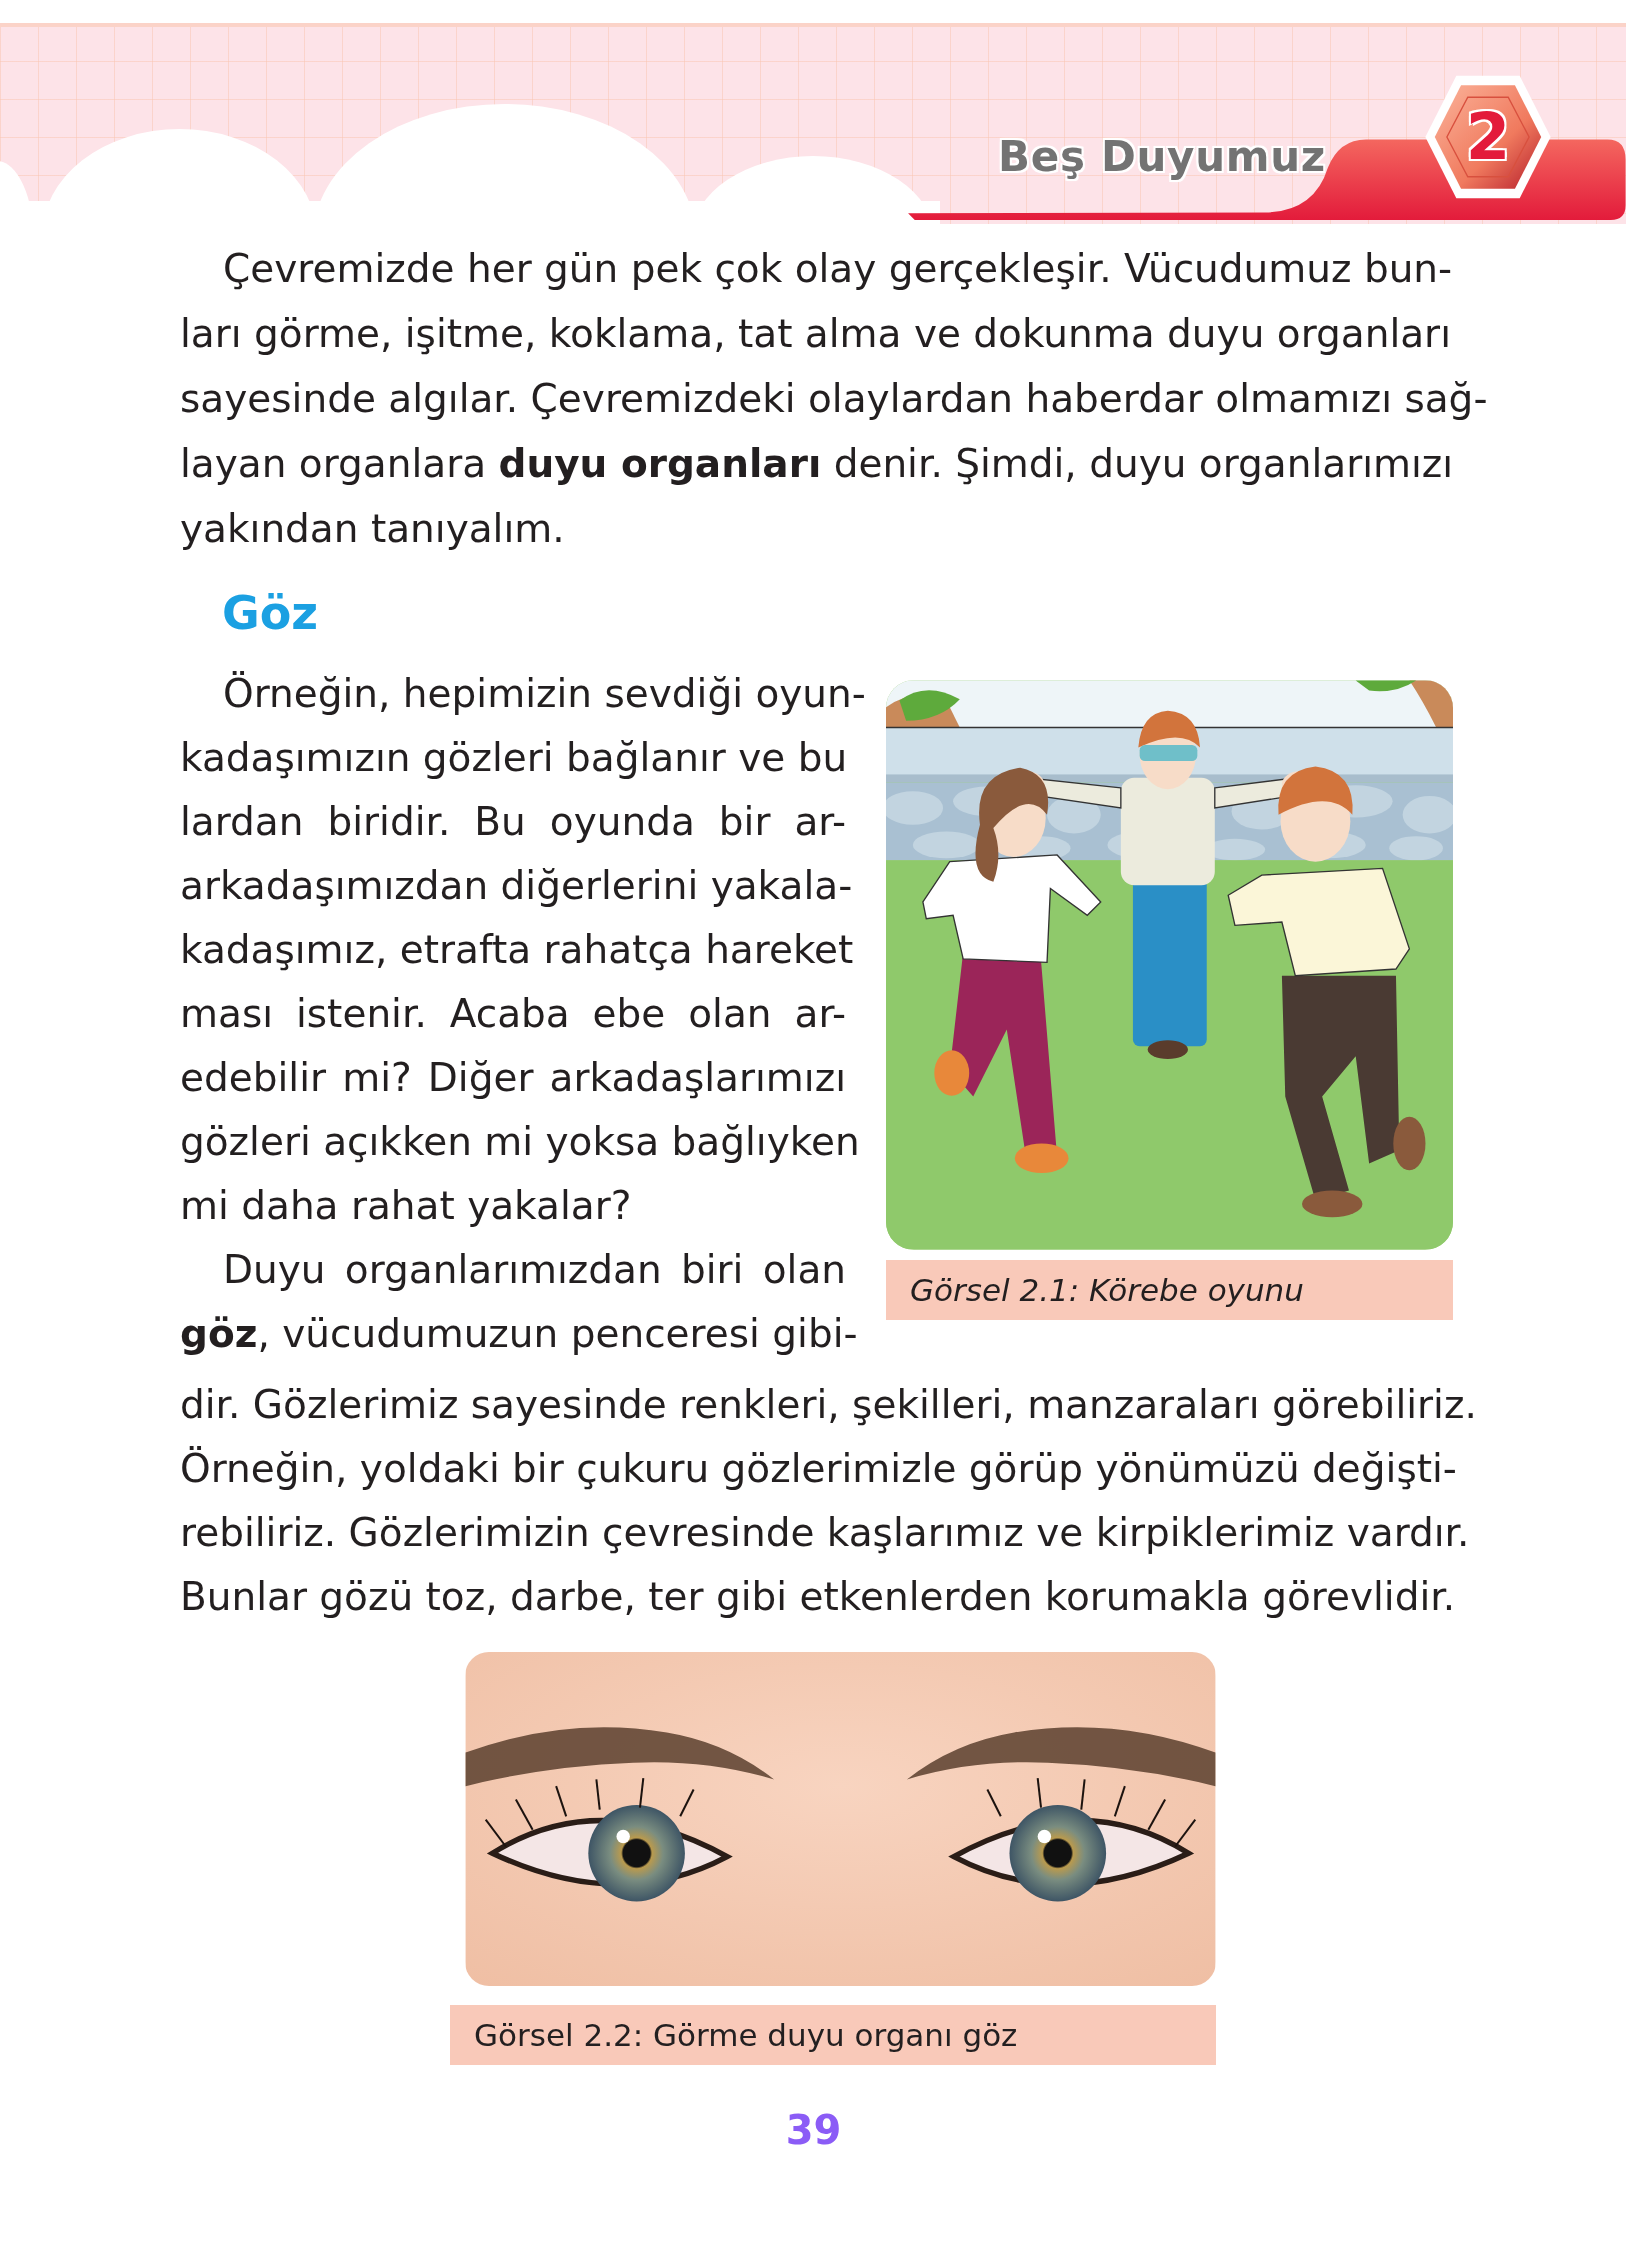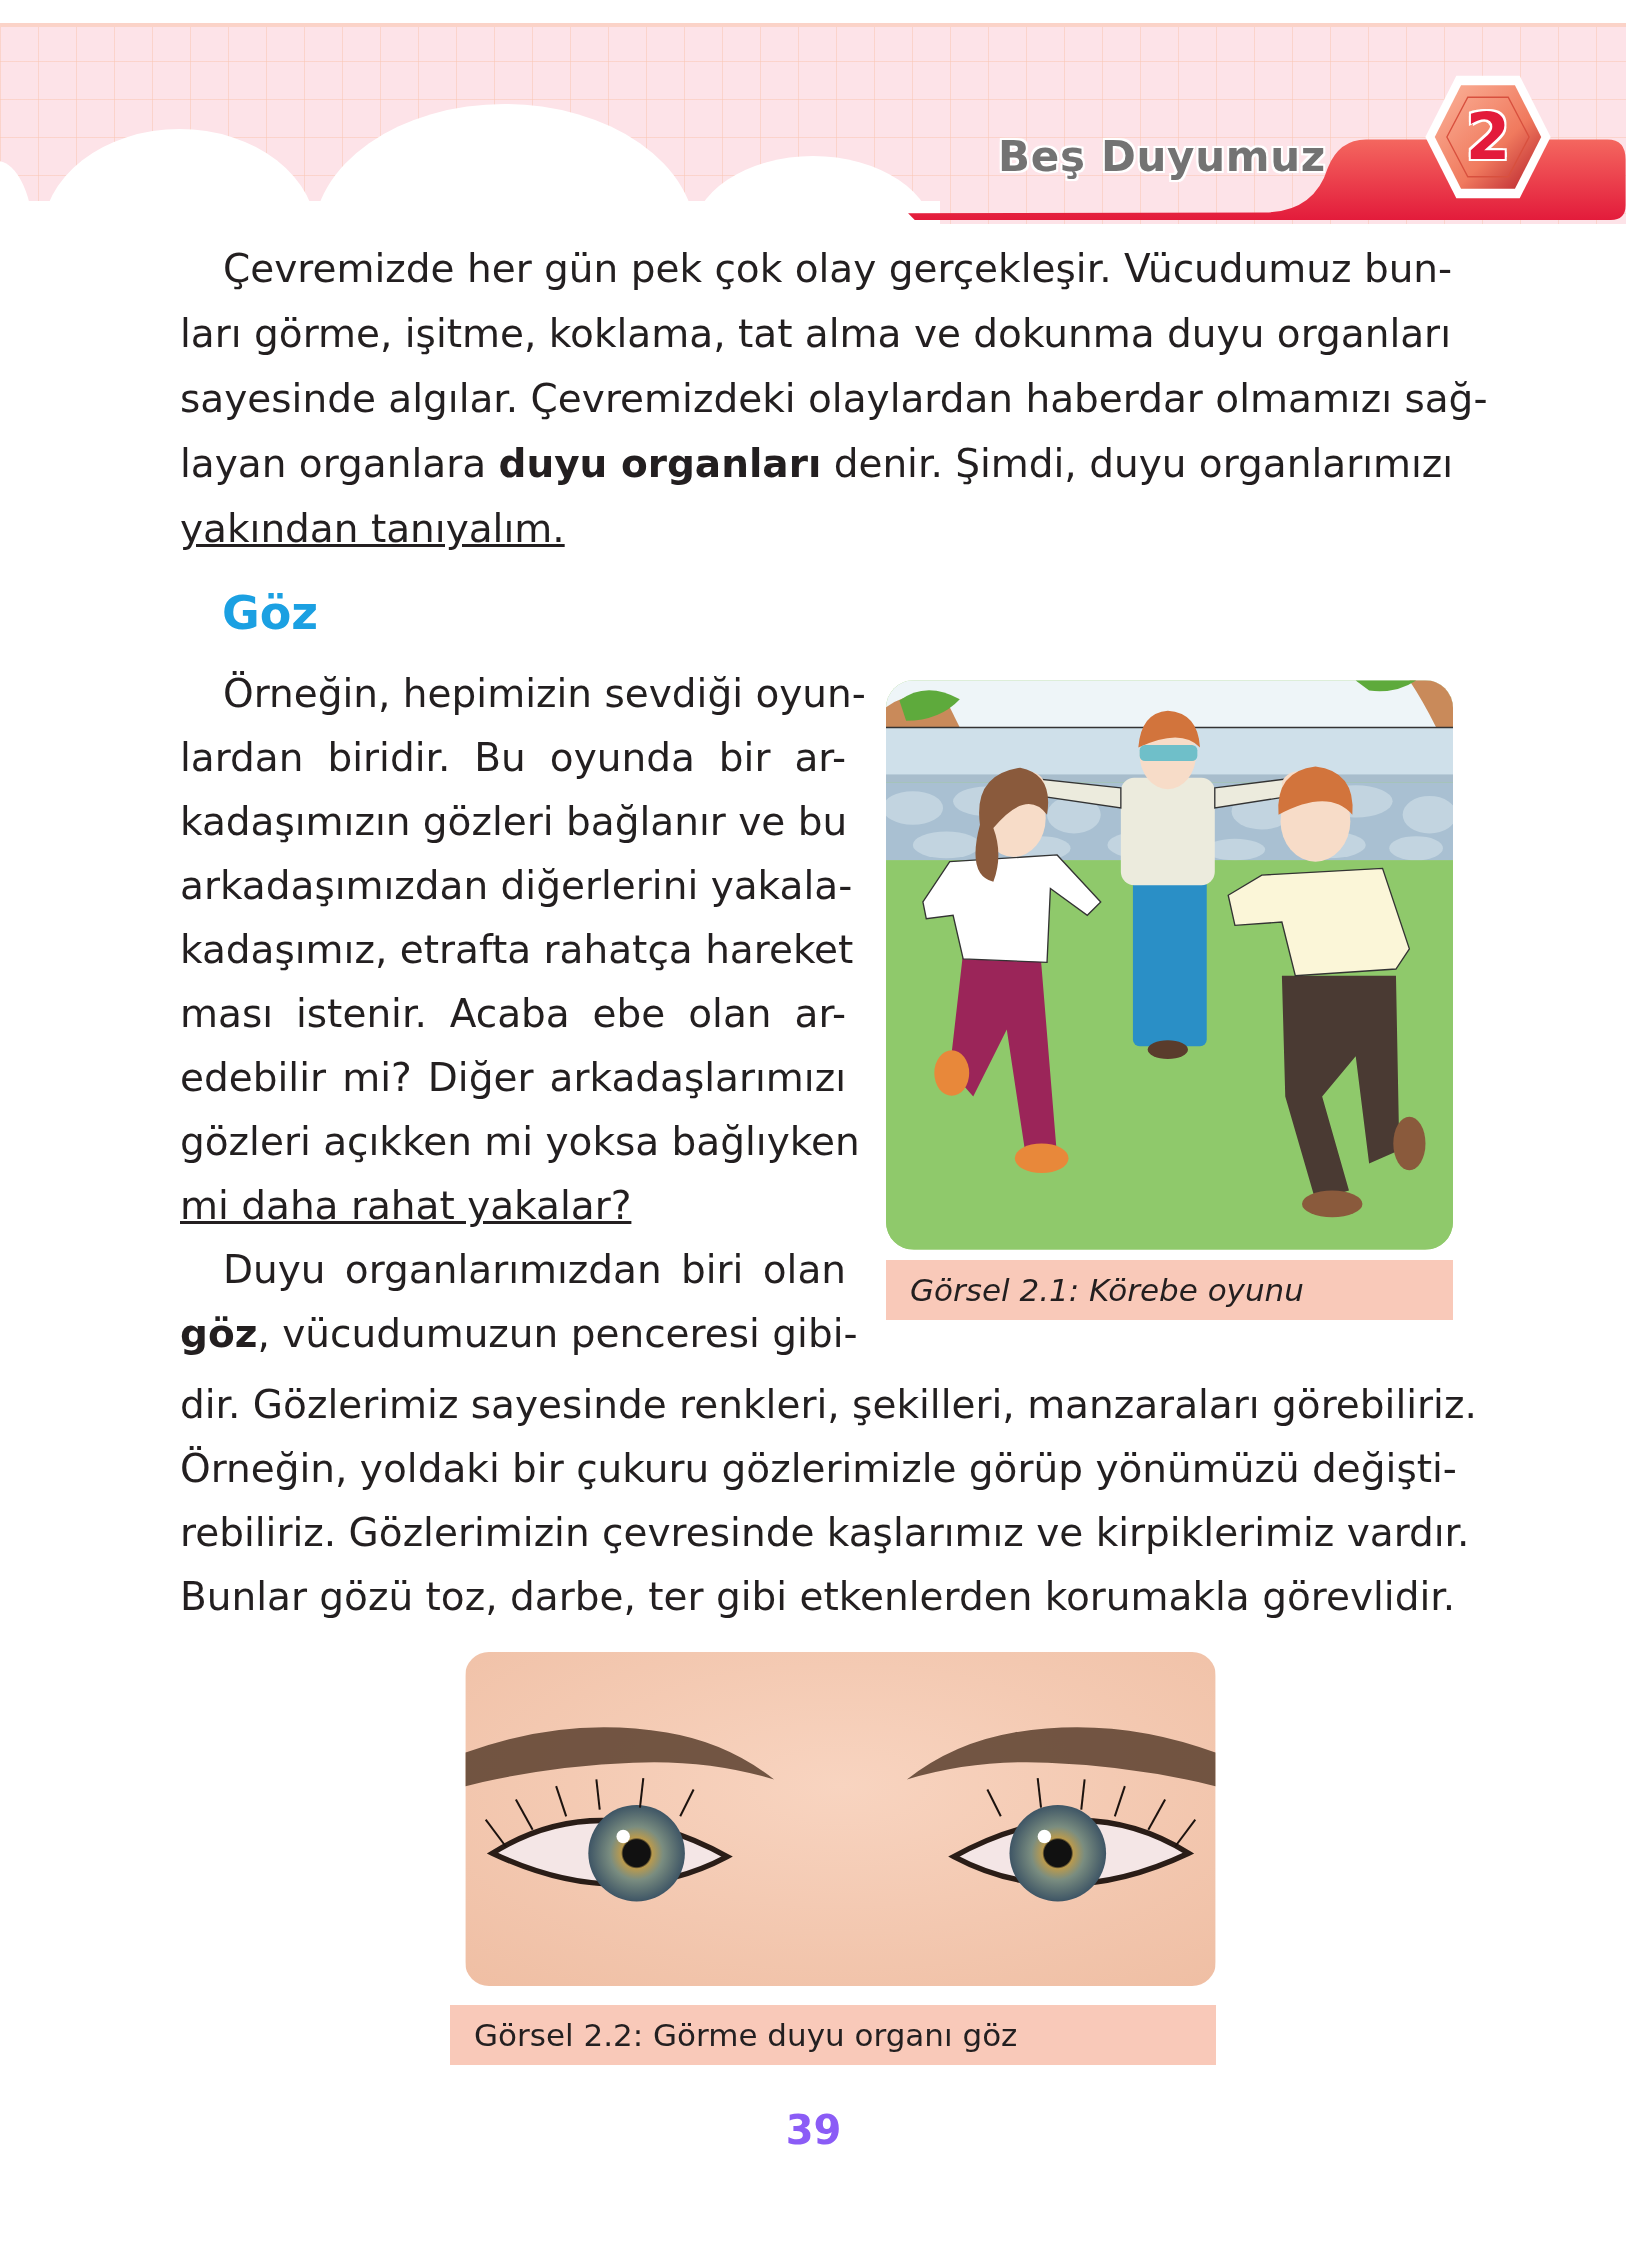--- a/index.html
+++ b/index.html
@@ -23,21 +23,21 @@
   .badge { position:absolute; left:1424px; top:73px; width:128px; height:128px; }
   .badge-num { position:absolute; left:0; top:0; width:128px; height:128px; display:flex;
     align-items:center; justify-content:center; font-family:"DejaVu Sans", sans-serif;
     font-weight:bold; font-size:64px; color:#e31b3b;
     text-shadow: 2px 2px 0 #fff, -2px -2px 0 #fff, 2px -2px 0 #fff, -2px 2px 0 #fff; }
 
   
   .para { position:absolute; font-family:"DejaVu Sans", sans-serif; font-size:39px;
     line-height:65px; color:#231f20; }
   .line { display:block; text-align:justify; text-align-last:justify; white-space:nowrap; }
-  .line.last { text-align-last:left;text-decoration:underline; }
+  .line.last { text-align-last:left; }
   .indent { padding-left:43px; }
   b, .bold { font-weight:bold; }
   .section-h { position:absolute; left:222px; top:586px; font-family:"DejaVu Sans", sans-serif;
     font-weight:bold; font-size:46px; color:#1ba0e2; }
 
   
   .fig1 { position:absolute; left:886px; top:680px; width:567px; height:570px;
     border-radius:28px; overflow:hidden; }
   .cap { position:absolute; background:#f9c9b9; font-family:"DejaVu Sans", sans-serif;
     font-size:31px; color:#231f20; display:flex; align-items:center; padding-left:24px; box-sizing:border-box; }
@@ -93,22 +93,22 @@
   <span class="line">ları görme, işitme, koklama, tat alma ve dokunma duyu organları</span>
   <span class="line">sayesinde algılar. Çevremizdeki olaylardan haberdar olmamızı sağ-</span>
   <span class="line"><span>layan organlara </span><b>duyu organları</b><span> denir. Şimdi, duyu organlarımızı</span></span>
   <span class="line last">yakından tanıyalım.</span>
 </div>
 
 <div class="section-h">Göz</div>
 
 <div class="para" style="left:180px;top:662px;width:666px;line-height:64px;">
   <span class="line indent">Örneğin, hepimizin sevdiği oyun-</span>
+  <span class="line">kadaşımızın gözleri bağlanır ve bu</span>
   <span class="line">lardan biridir. Bu oyunda bir ar-</span>
-  <span class="line">kadaşımızın gözleri bağlanır ve bu</span>
   <span class="line">arkadaşımızdan diğerlerini yakala-</span>
   <span class="line">kadaşımız, etrafta rahatça hareket</span>
   <span class="line">ması istenir. Acaba ebe olan ar-</span>
   <span class="line">edebilir mi? Diğer arkadaşlarımızı</span>
   <span class="line">gözleri açıkken mi yoksa bağlıyken</span>
   <span class="line last">mi daha rahat yakalar?</span>
   <span class="line indent">Duyu organlarımızdan biri olan</span>
   <span class="line"><b>göz</b><span>, vücudumuzun penceresi gibi-</span></span>
 </div>
 

